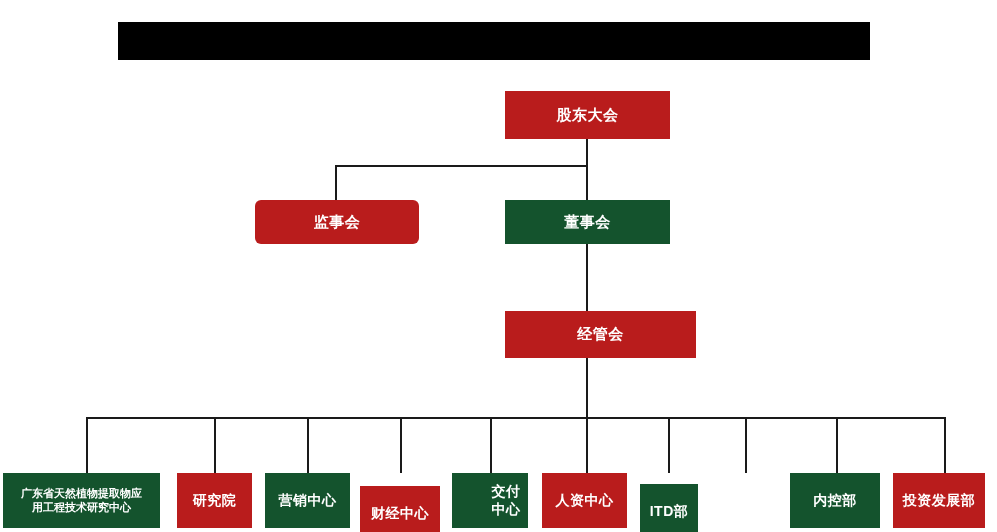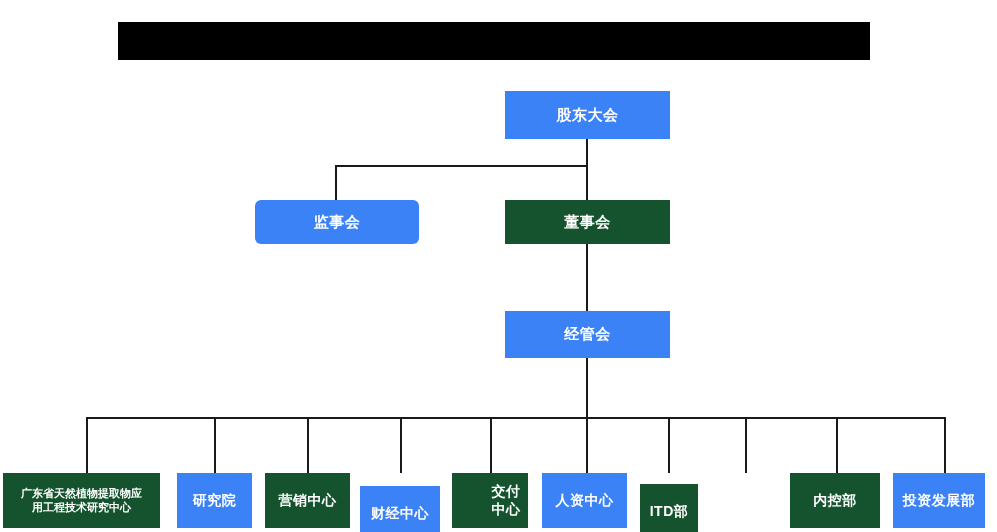--- a/index.html
+++ b/index.html
@@ -52,21 +52,21 @@
     display: flex;
     align-items: center;
     justify-content: center;
     text-align: center;
     color: #ffffff;
     font-weight: bold;
     line-height: 1.25;
     letter-spacing: 0.5px;
     user-select: none;
   }
-  .node.dark  { background: #3b82f6; }
+  .node.dark  { background: #b91c1c; }
   .node.light { background: #14532d; }
 
   .node.lvl1 { font-size: 15px; }
   .node.lvl2 { font-size: 15px; }
   .node.lvl3 { font-size: 15px; }
   .node.dept { font-size: 14px; padding: 0 4px; }
   .node.dept.small-text { font-size: 11px; letter-spacing: 0; }
 </style>
 </head>
 <body>
@@ -98,21 +98,21 @@
   <div class="line-v" style="left:745px; top:417px; height:56px;"></div>
   <div class="line-v" style="left:836px; top:417px; height:56px;"></div>
   <div class="line-v" style="left:944px; top:417px; height:56px;"></div>
 
   <div class="node lvl1 dark" style="left:505px; top:91px; width:165px; height:48px;">股东大会</div>
 
   <div class="node lvl2 dark" style="left:255px; top:200px; width:164px; height:44px;border-radius:6px;">监事会</div>
 
   <div class="node lvl2 light" style="left:505px; top:200px; width:165px; height:44px;">董事会</div>
 
-  <div class="node lvl3 dark" style="left:505px; top:311px; width:165px; height:47px;">经管会</div>
+  <div class="node lvl3 dark" style="left:505px; top:311px; width:191px; height:47px;">经管会</div>
 
   <div class="node dept dark" style="left:177px; top:473px; width:75px; height:55px;">研究院</div>
 
   <div class="node dept light small-text" style="left:3px; top:473px; width:157px; height:55px;">
     <span style="display:block;">
       <span>广东省天然植物提取物应</span><br>
       <span>用工程技术研究中心</span>
     </span>
   </div>
 

